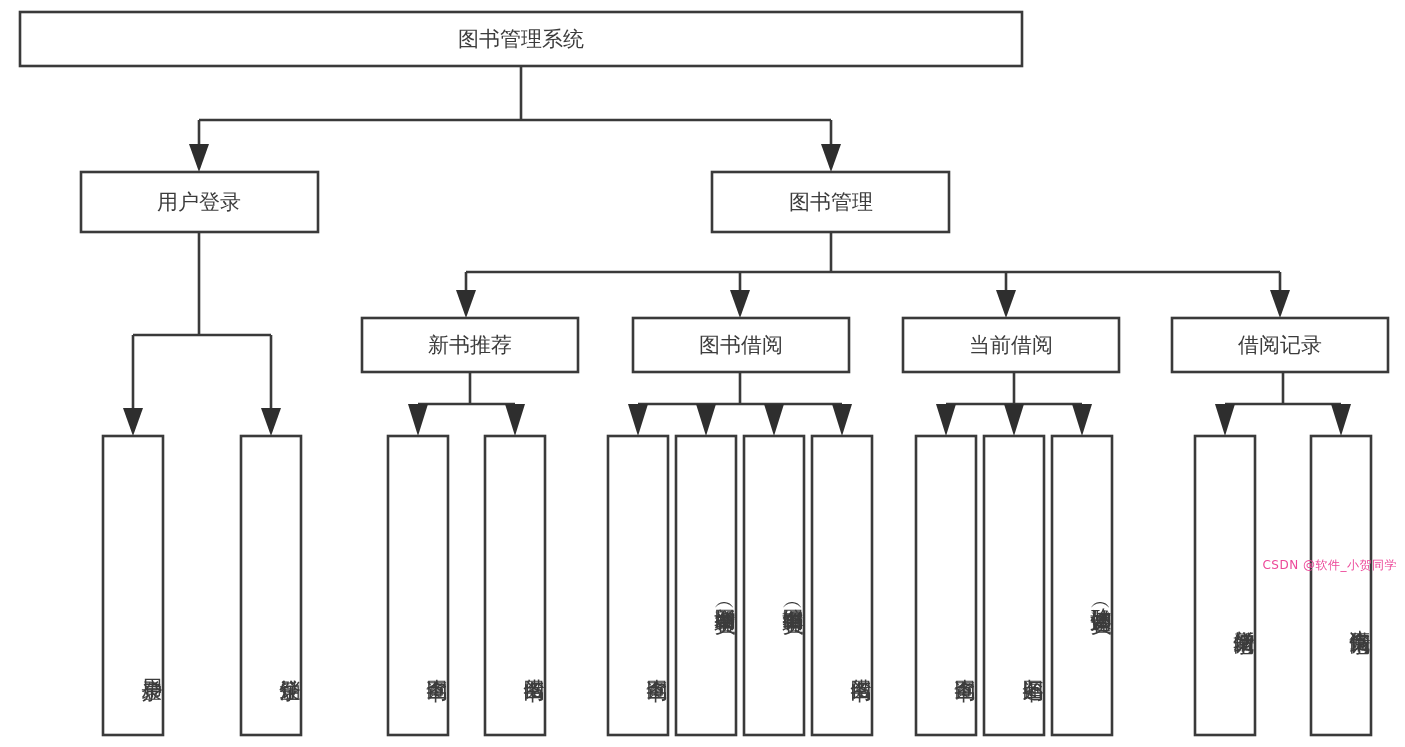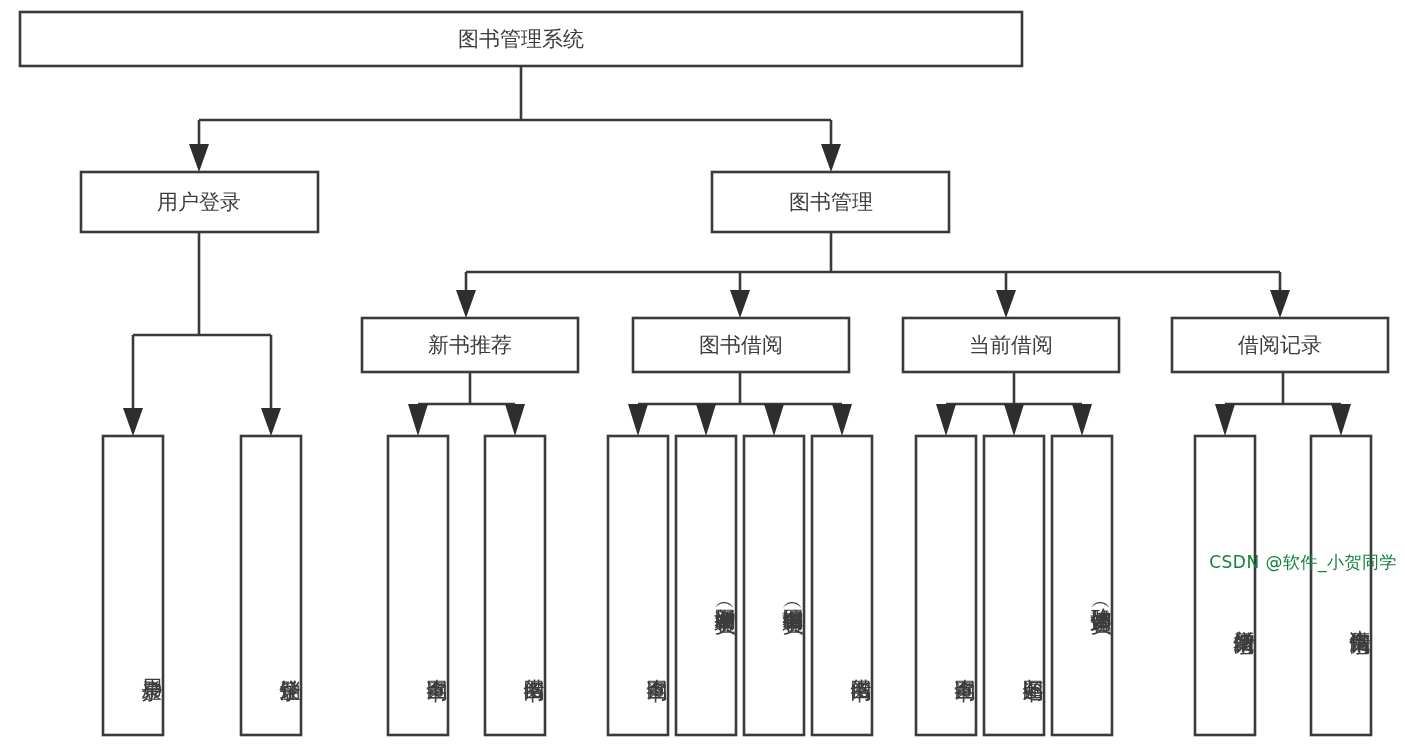--- a/index.html
+++ b/index.html
@@ -67,22 +67,22 @@
     pointer-events: none;
   }
   .leaf-hit {
     position: absolute;
     background: transparent;
   }
   .watermark {
     position: absolute;
     right: 8px;
     bottom: 6px;
-    color: #15803d;
-    font-size: 17px;
+    color: #ec4899;
+    font-size: 12px;
     font-family: "DejaVu Sans", "Liberation Sans", sans-serif;
     letter-spacing: 0.5px;
     white-space: nowrap;
     margin-top: 8px;
   }
 </style>
 </head>
 <body>
 
 <div id="diagram-root">

